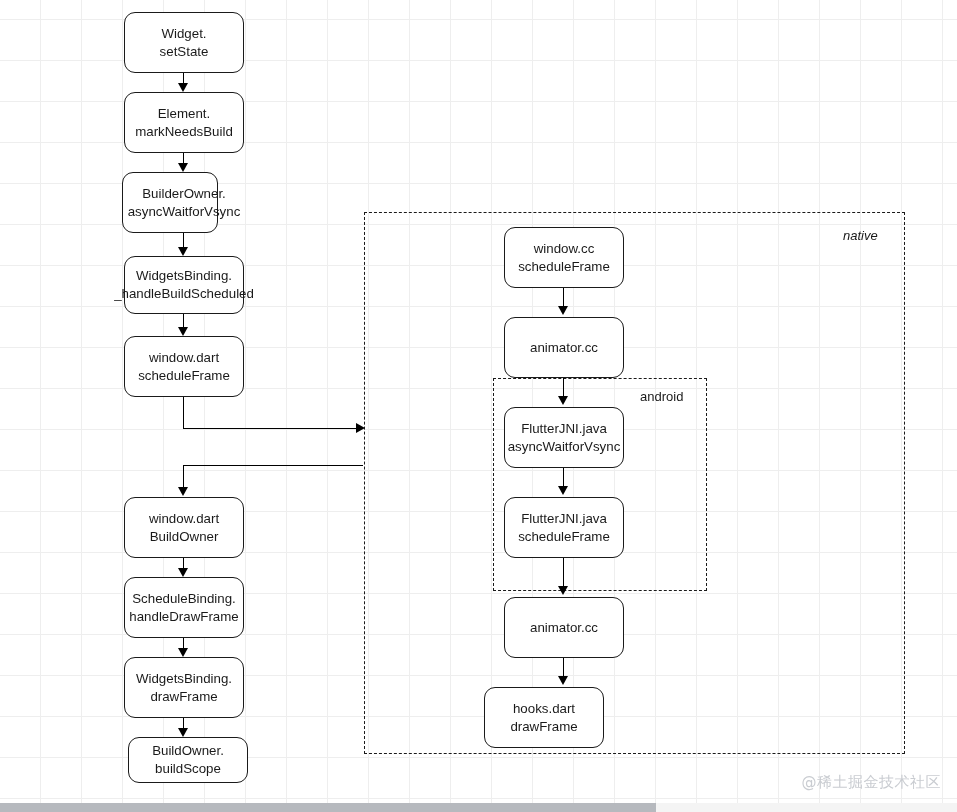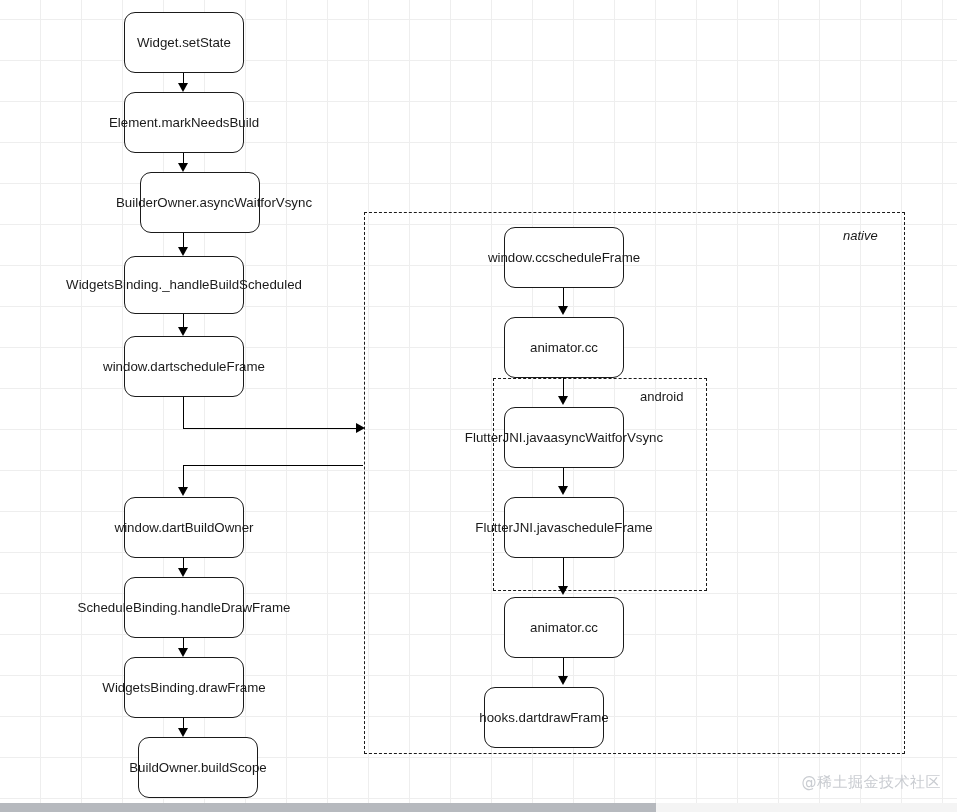--- a/index.html
+++ b/index.html
@@ -37,21 +37,21 @@
   }
 
   
   .node {
     position: absolute;
     box-sizing: border-box;
     border: 1.4px solid #1a1a1a;
     border-radius: 11px;
     background: #ffffff;
     display: flex;
-    flex-direction: row;
+    flex-direction: column;
     align-items: center;
     justify-content: center;
     text-align: center;
     line-height: 1.32;
     font-size: 13.3px;
     color: #1a1a1a;
     z-index: 3;
   }
   .node .ln { display: block; white-space: nowrap; }
   .node.overflow { overflow: visible; }
@@ -172,21 +172,21 @@
 
   <div id="nodes-layer">
       <div class="node" style="left: 124px; top: 12px; width: 120px; height: 61px;">
         <span class="ln">Widget.</span>
         <span class="ln">setState</span>
       </div>
       <div class="node" style="left: 124px; top: 92px; width: 120px; height: 61px;">
         <span class="ln">Element.</span>
         <span class="ln">markNeedsBuild</span>
       </div>
-      <div class="node" style="left: 140px; top: 172px; width: 120px; height: 61px; padding-left: 28px;">
+      <div class="node" style="left: 122px; top: 172px; width: 96px; height: 61px; padding-left: 28px;">
         <span class="ln">BuilderOwner.</span>
         <span class="ln">asyncWaitforVsync</span>
       </div>
       <div class="node overflow" style="left: 124px; top: 256px; width: 120px; height: 58px;">
         <span class="ln">WidgetsBinding.</span>
         <span class="ln">_handleBuildScheduled</span>
       </div>
       <div class="node" style="left: 124px; top: 336px; width: 120px; height: 61px;">
         <span class="ln">window.dart</span>
         <span class="ln">scheduleFrame</span>
@@ -196,21 +196,21 @@
         <span class="ln">BuildOwner</span>
       </div>
       <div class="node overflow" style="left: 124px; top: 577px; width: 120px; height: 61px;">
         <span class="ln">ScheduleBinding.</span>
         <span class="ln">handleDrawFrame</span>
       </div>
       <div class="node" style="left: 124px; top: 657px; width: 120px; height: 61px;">
         <span class="ln">WidgetsBinding.</span>
         <span class="ln">drawFrame</span>
       </div>
-      <div class="node" style="left: 138px; top: 737px; width: 120px; height: 61px;">
+      <div class="node" style="left: 128px; top: 737px; width: 120px; height: 46px;">
         <span class="ln">BuildOwner.</span>
         <span class="ln">buildScope</span>
       </div>
       <div class="node" style="left: 504px; top: 227px; width: 120px; height: 61px;">
         <span class="ln">window.cc</span>
         <span class="ln">scheduleFrame</span>
       </div>
       <div class="node" style="left: 504px; top: 317px; width: 120px; height: 61px;">
         <span class="ln">animator.cc</span>
       </div>

